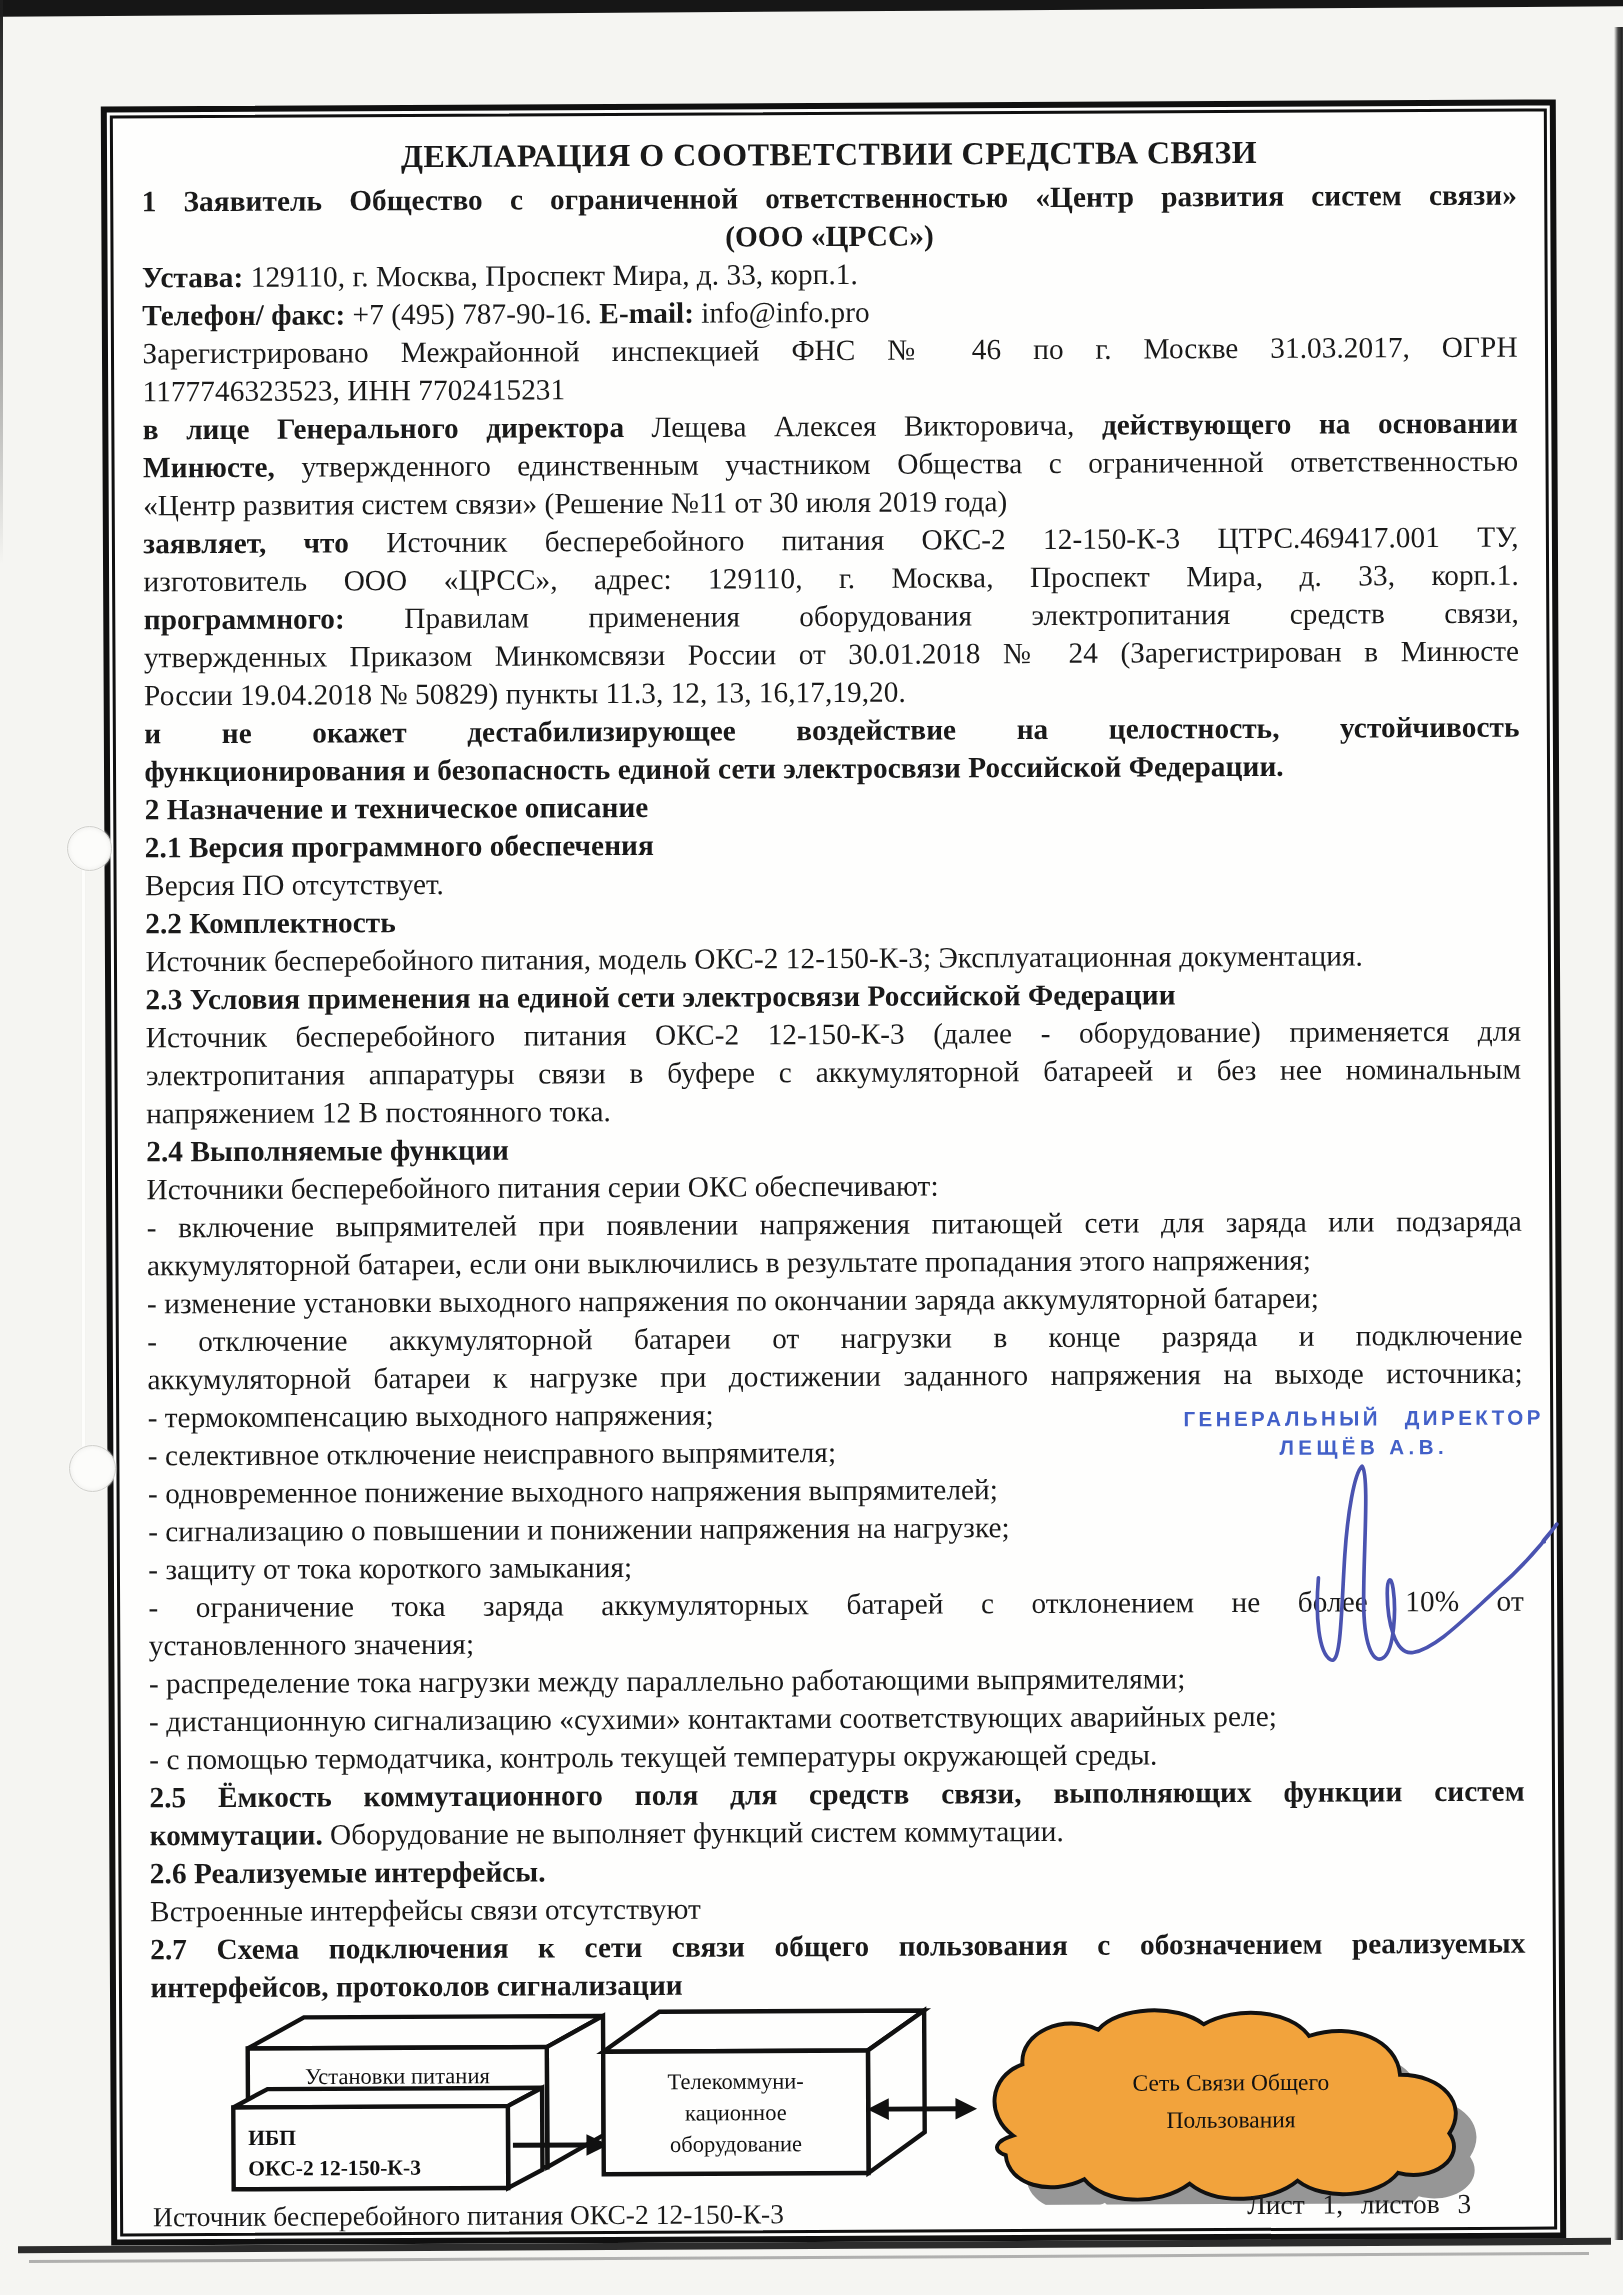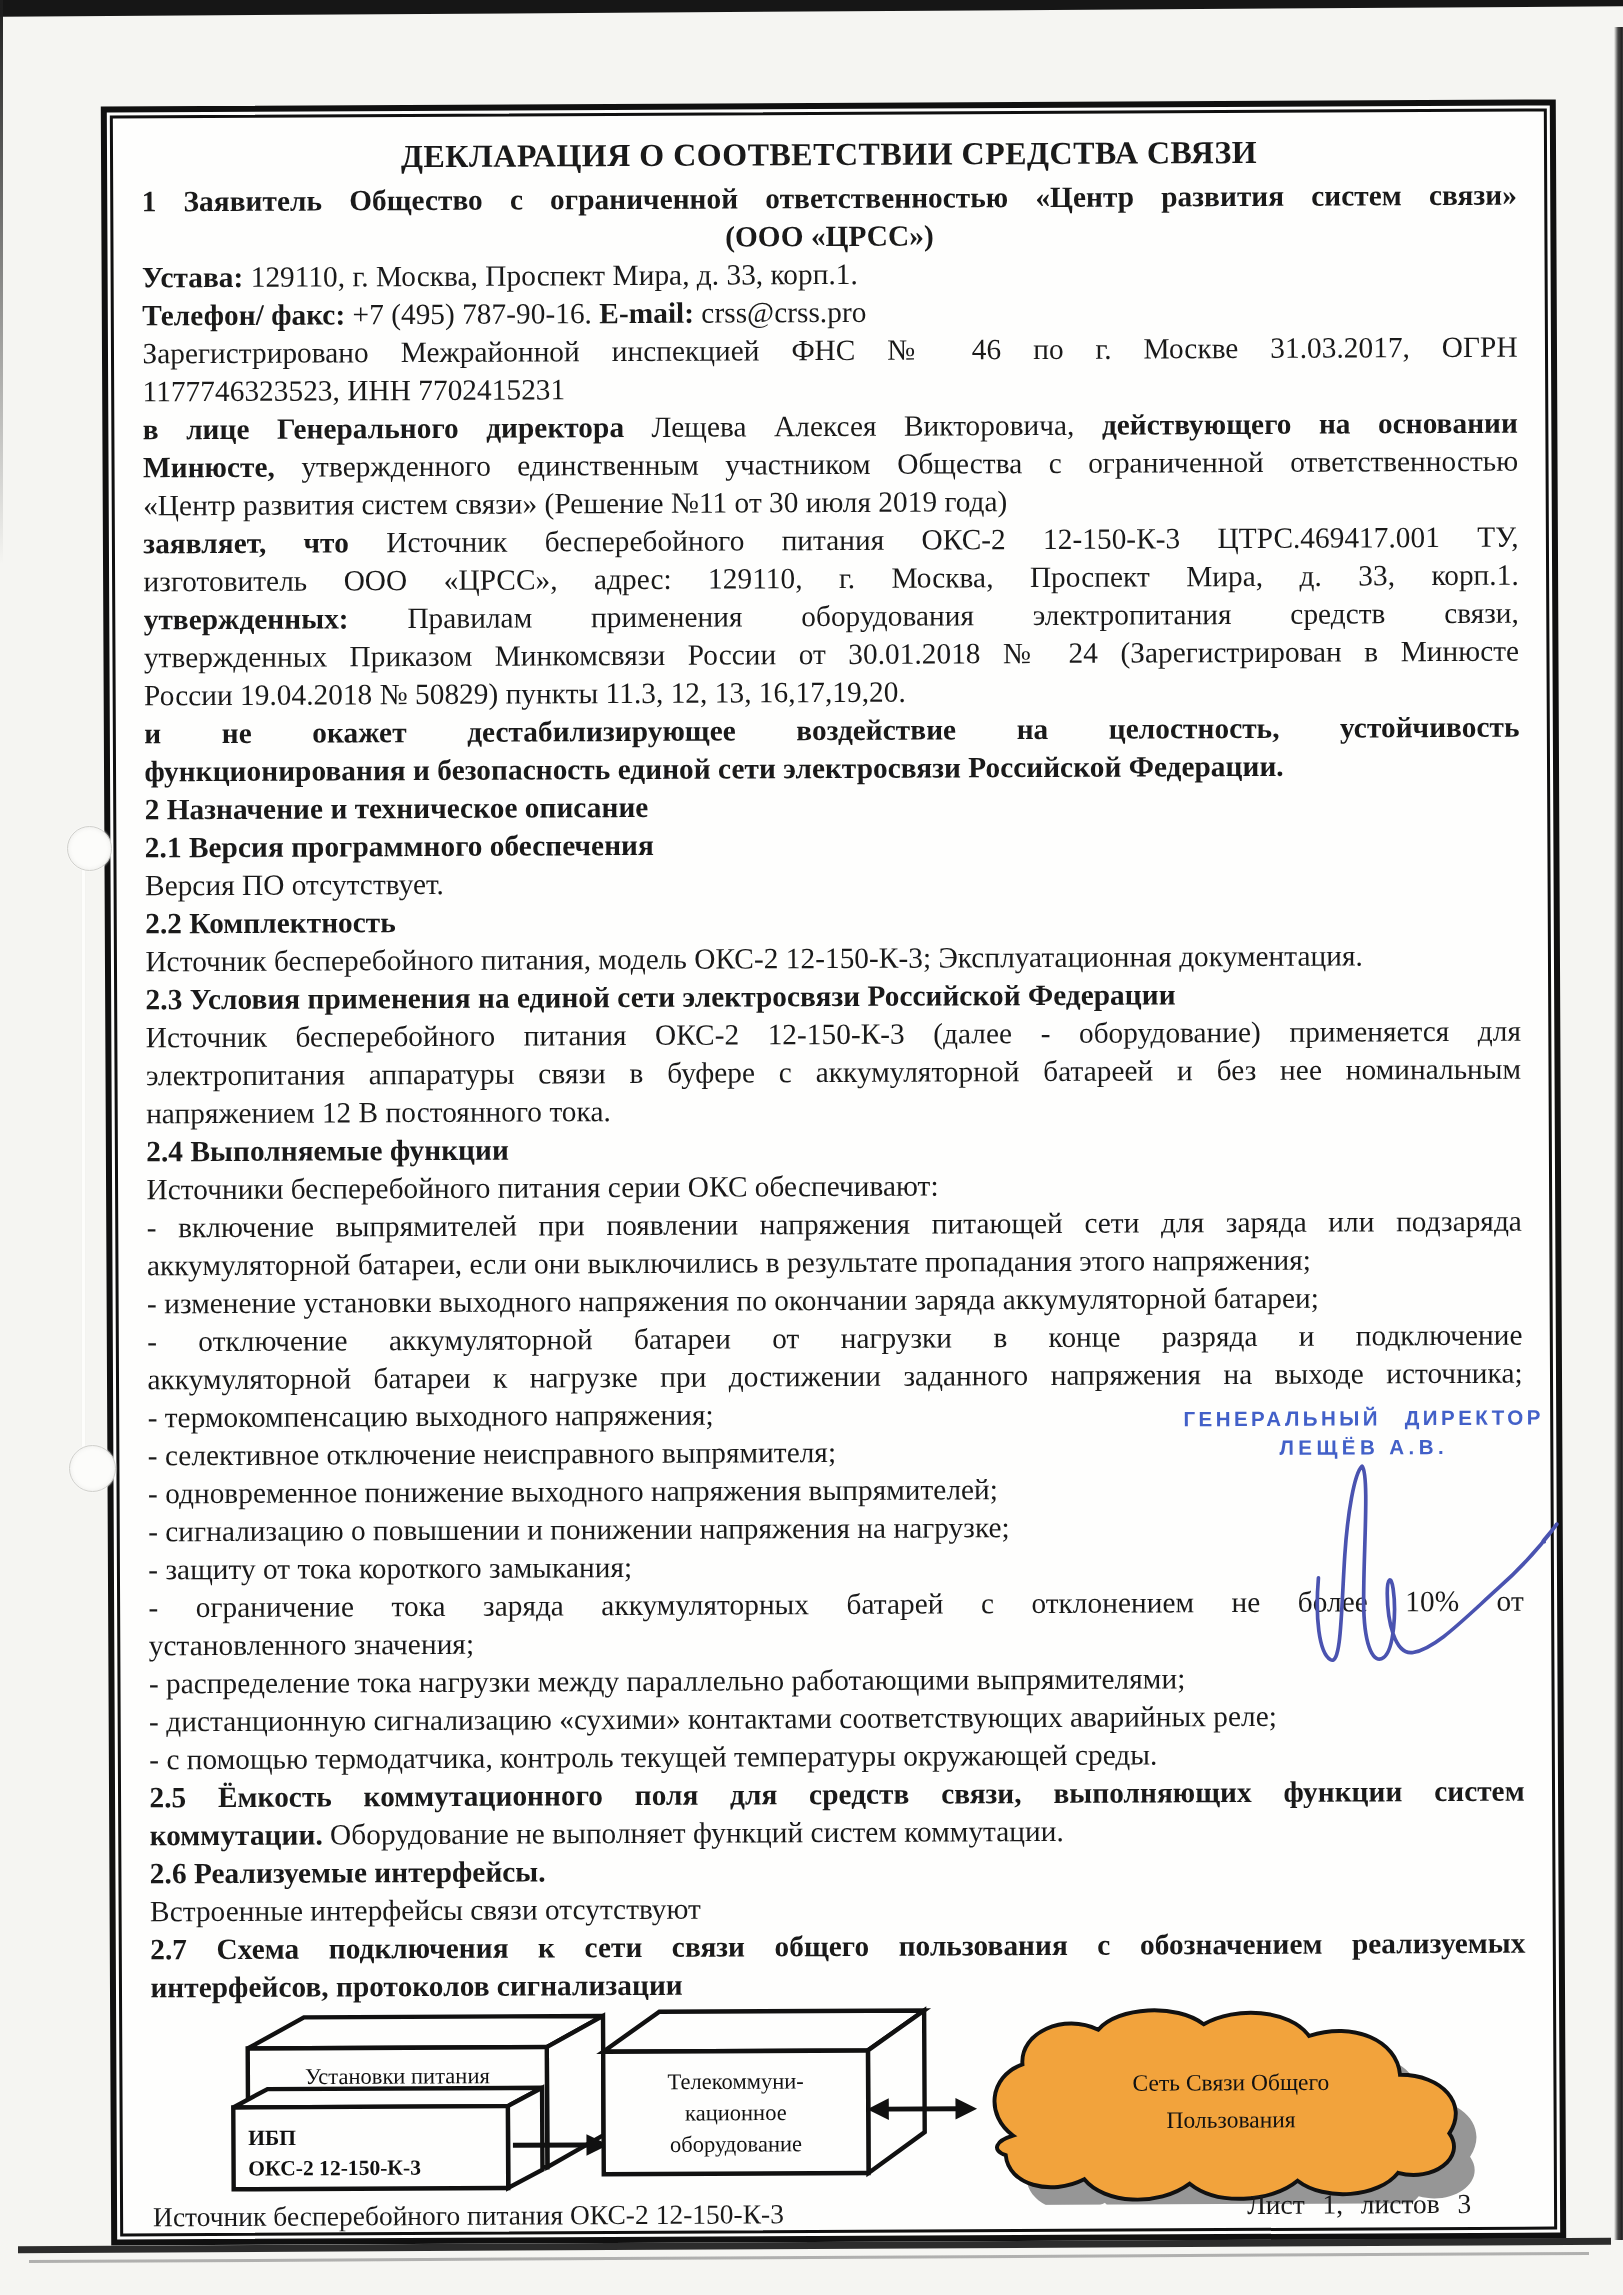--- a/index.html
+++ b/index.html
@@ -135,29 +135,29 @@
 <div class="page-frame">
   <div class="page-inner">
     <div class="content">
 
       <div class="title">ДЕКЛАРАЦИЯ О СООТВЕТСТВИИ СРЕДСТВА СВЯЗИ</div>
 
       <div id="doc-lines">
           <div class="ln j"><b>1 Заявитель Общество с ограниченной ответственностью «Центр развития систем связи»</b></div>
           <div class="ln c"><b>(ООО «ЦРСС»)</b></div>
           <div class="ln"><b>Устава: </b><span>129110, г. Москва, Проспект Мира, д. 33, корп.1.</span></div>
-          <div class="ln"><b>Телефон/ факс: </b><span>+7 (495) 787-90-16. </span><b>E-mail: </b><span>crss@crss.pro</span></div>
+          <div class="ln"><b>Телефон/ факс: </b><span>+7 (495) 787-90-16. </span><b>E-mail: </b><span>info@info.pro</span></div>
           <div class="ln j"><span>Зарегистрировано Межрайонной инспекцией ФНС № 46 по г. Москве 31.03.2017, ОГРН</span></div>
           <div class="ln"><span>1177746323523, ИНН 7702415231</span></div>
           <div class="ln j"><b>в лице Генерального директора </b><span>Лещева Алексея Викторовича, </span><b>действующего на основании</b></div>
           <div class="ln j"><b>Минюсте, </b><span>утвержденного единственным участником Общества с ограниченной ответственностью</span></div>
           <div class="ln"><span>«Центр развития систем связи» (Решение №11 от 30 июля 2019 года)</span></div>
           <div class="ln j"><b>заявляет, что </b><span>Источник бесперебойного питания ОКС-2 12-150-К-3 ЦТРС.469417.001 ТУ,</span></div>
           <div class="ln j"><span>изготовитель ООО «ЦРСС», адрес: 129110, г. Москва, Проспект Мира, д. 33, корп.1.</span></div>
-          <div class="ln j"><b>утвержденных:</b><span> Правилам применения оборудования электропитания средств связи,</span></div>
+          <div class="ln j"><b>программного:</b><span> Правилам применения оборудования электропитания средств связи,</span></div>
           <div class="ln j"><span>утвержденных Приказом Минкомсвязи России от 30.01.2018 № 24 (Зарегистрирован в Минюсте</span></div>
           <div class="ln"><span>России 19.04.2018 № 50829) пункты 11.3, 12, 13, 16,17,19,20.</span></div>
           <div class="ln j"><b>и не окажет дестабилизирующее воздействие на целостность, устойчивость</b></div>
           <div class="ln"><b>функционирования и безопасность единой сети электросвязи Российской Федерации.</b></div>
           <div class="ln"><b>2 Назначение и техническое описание</b></div>
           <div class="ln"><b>2.1 Версия программного обеспечения</b></div>
           <div class="ln"><span>Версия ПО отсутствует.</span></div>
           <div class="ln"><b>2.2 Комплектность</b></div>
           <div class="ln"><span>Источник бесперебойного питания, модель ОКС-2 12-150-К-3; Эксплуатационная документация.</span></div>
           <div class="ln"><b>2.3 Условия применения на единой сети электросвязи Российской Федерации</b></div>

